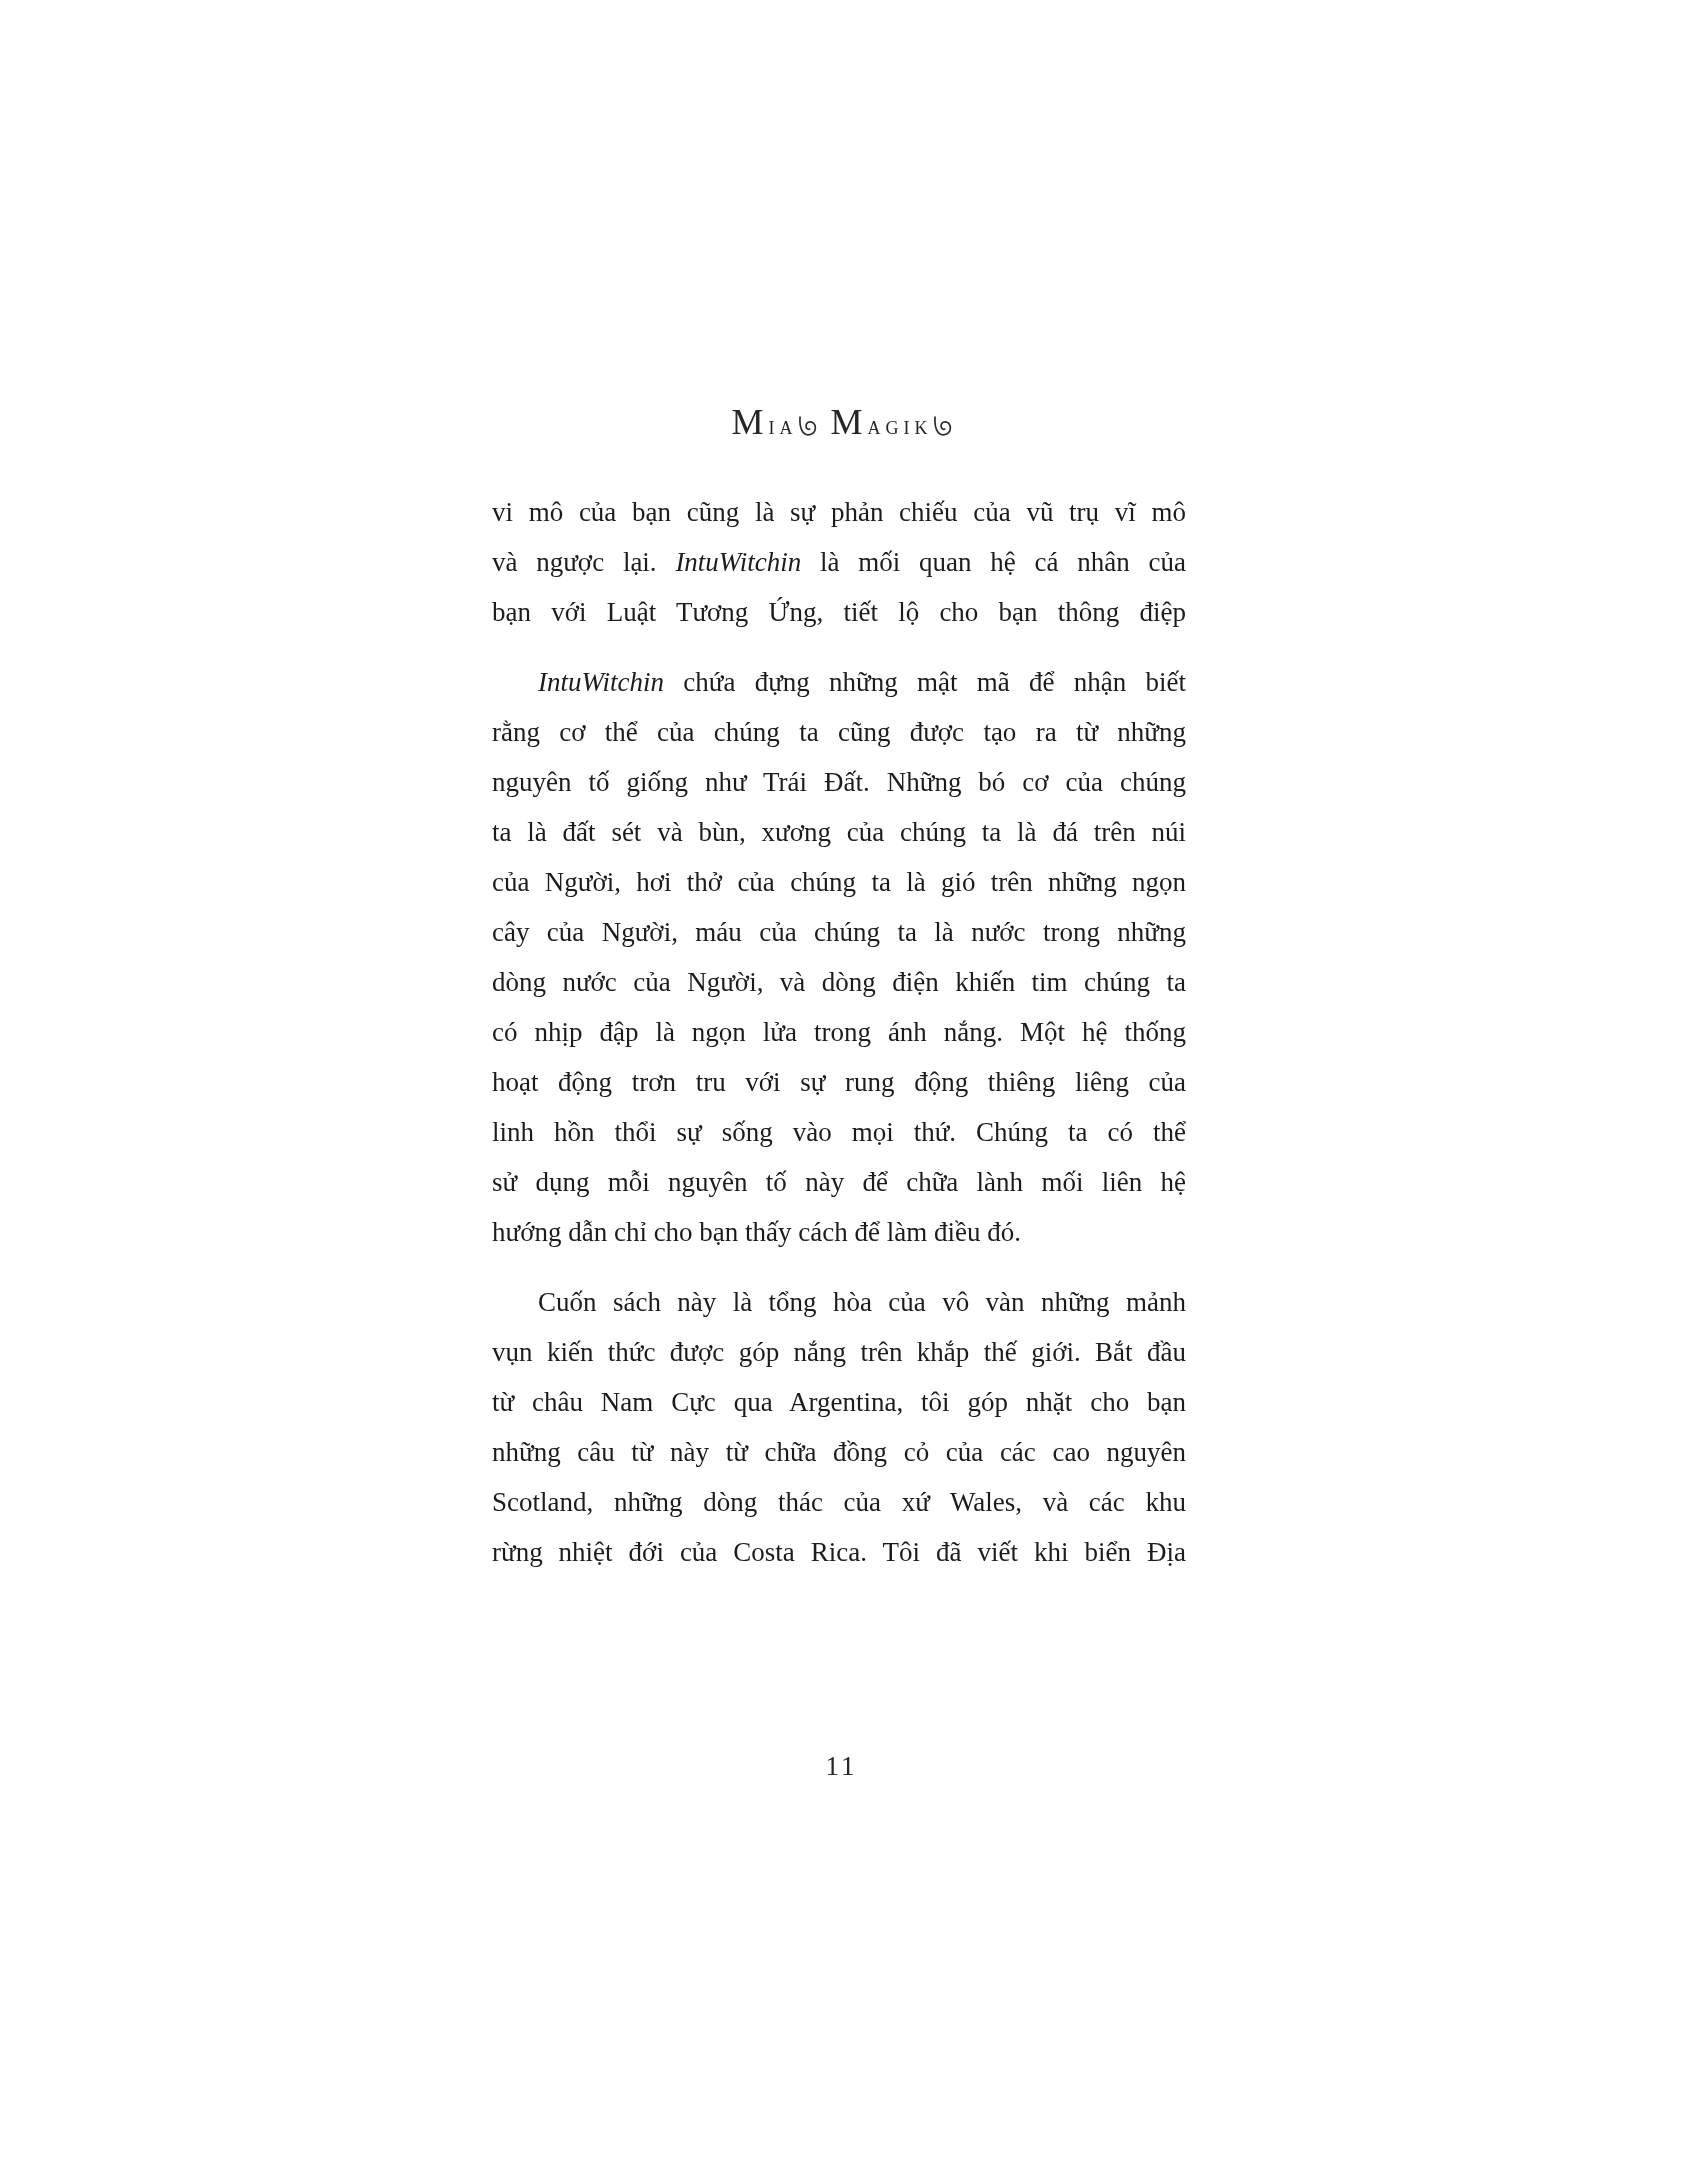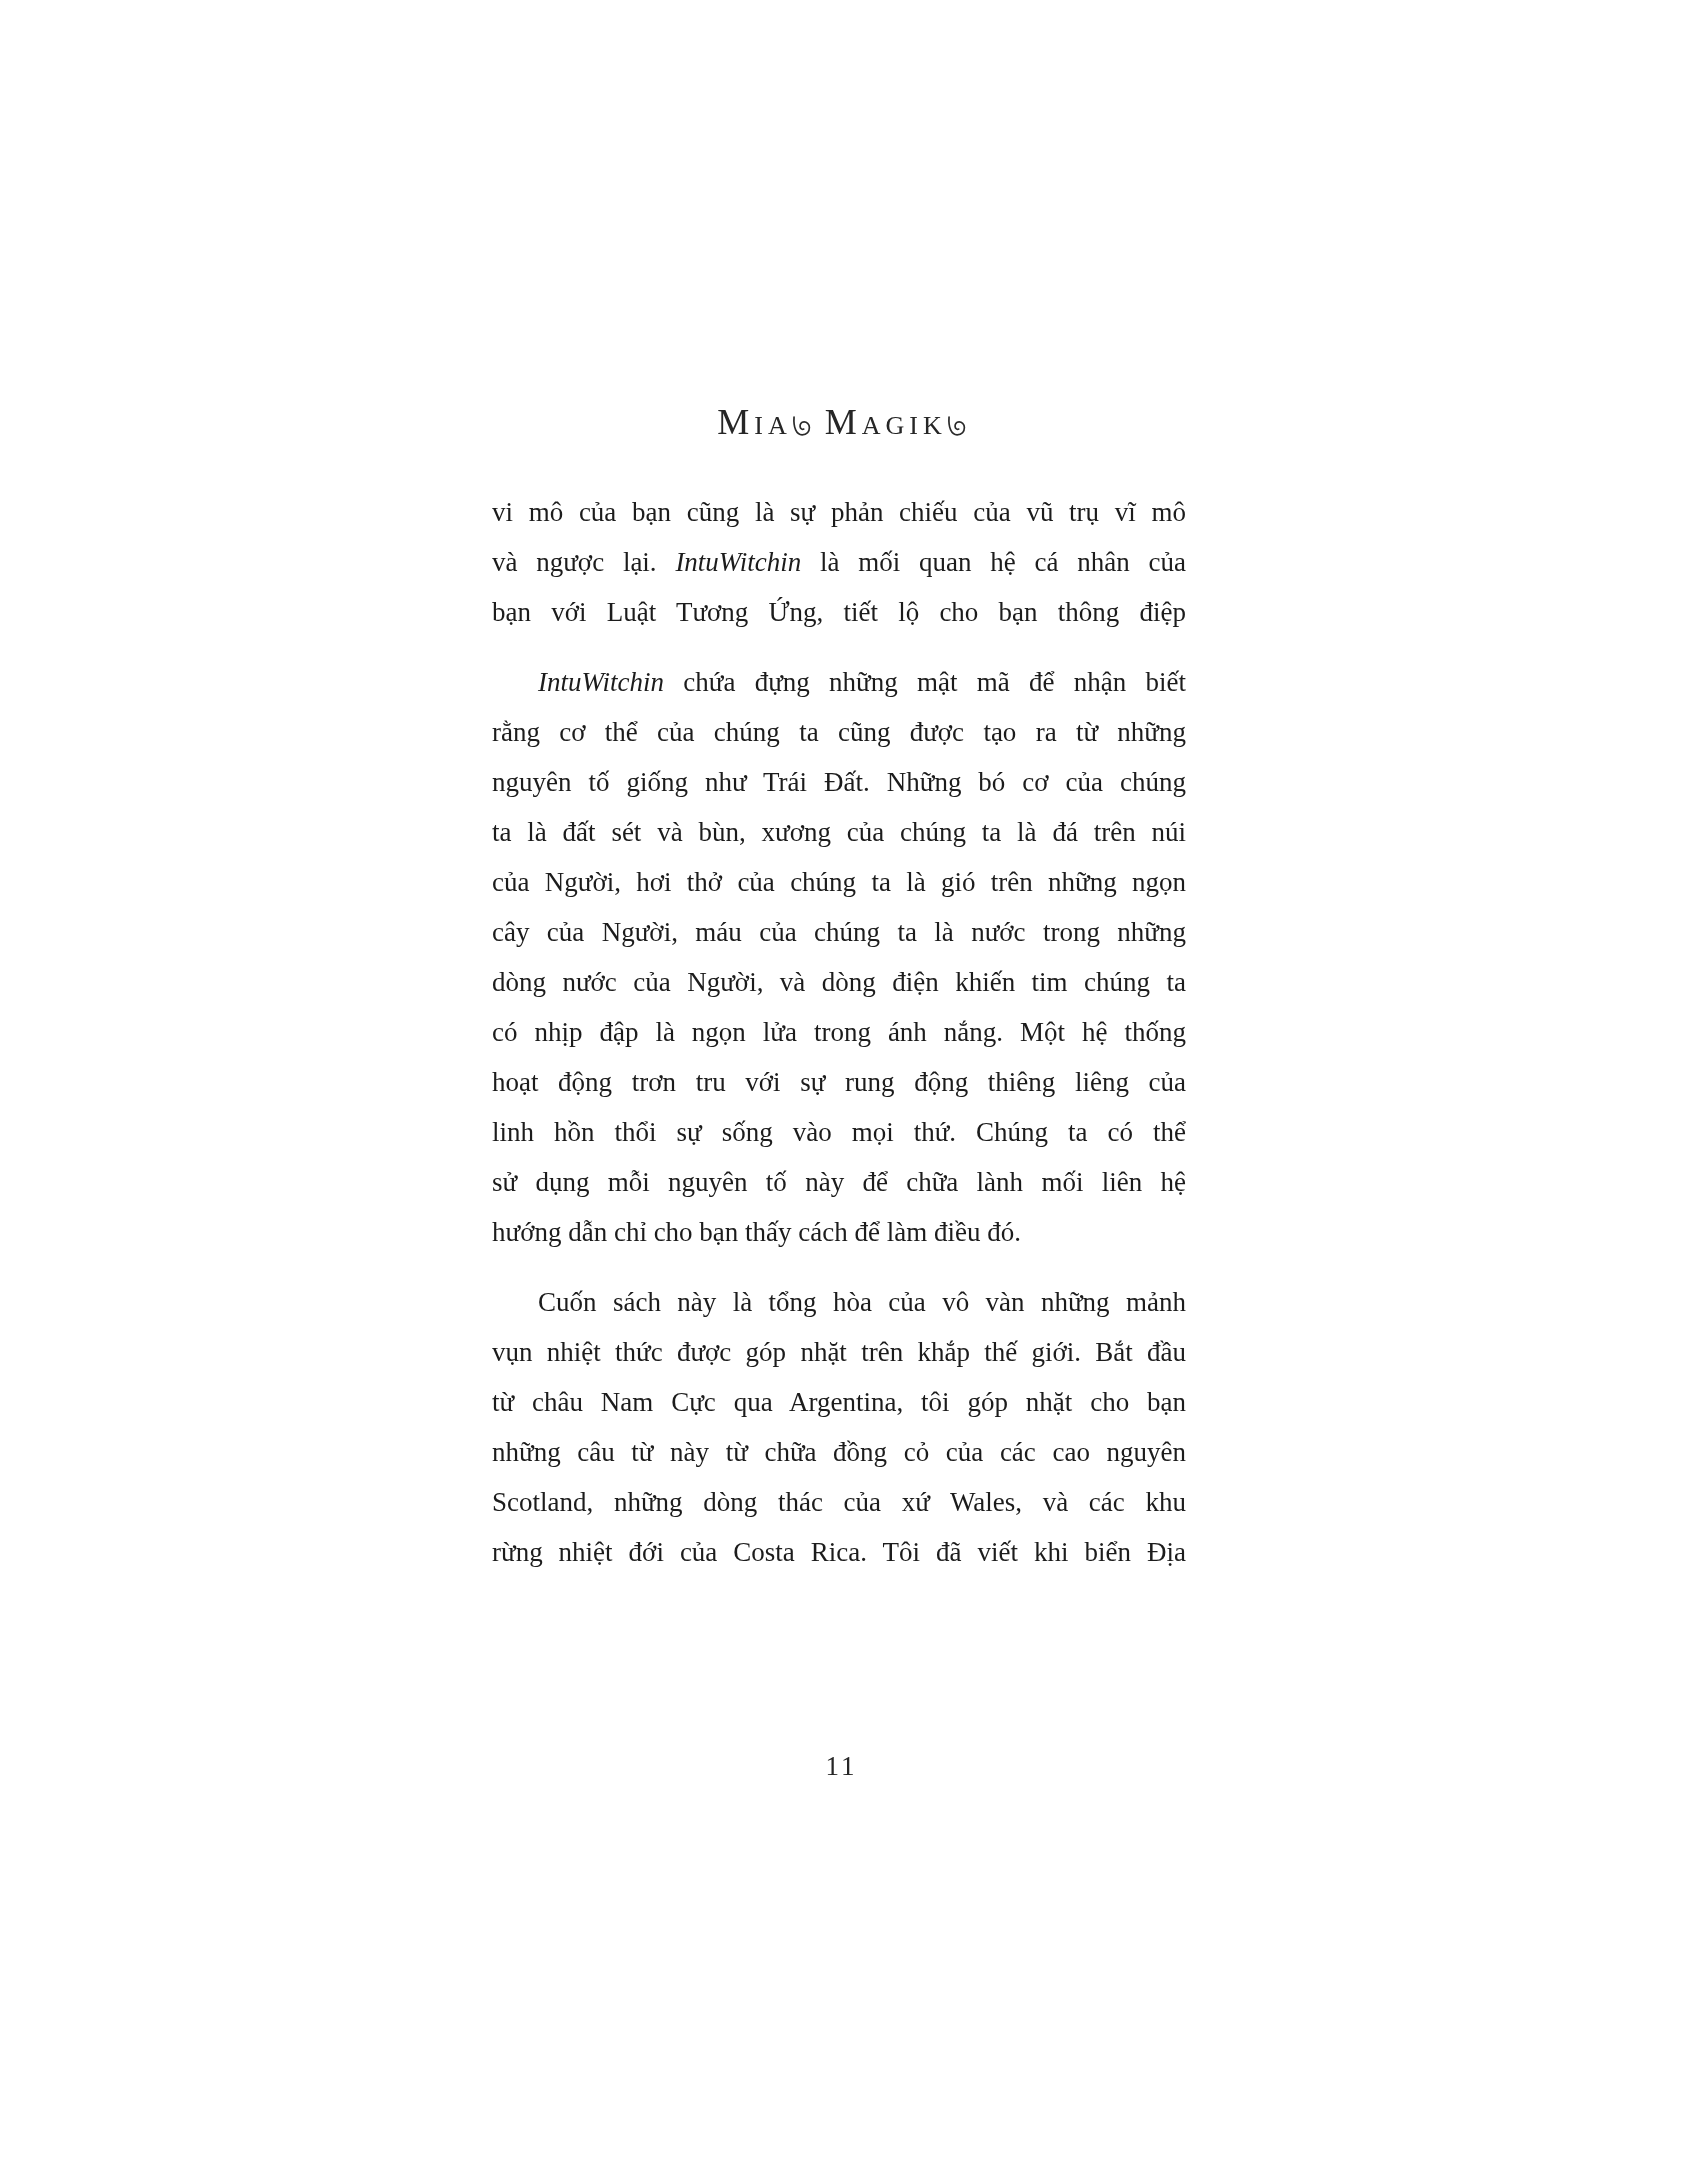--- a/index.html
+++ b/index.html
@@ -24,21 +24,21 @@
     color: #262626;
     white-space: nowrap;
   }
   .brand-word { display: inline-block; letter-spacing: 5px; }
   .brand-word .initial {
     font-size: 36px;
     line-height: 36px;
     vertical-align: baseline;
   }
   .brand-word .rest {
-    font-size: 26px;
+    font-size: 18px;
     line-height: 36px;
   }
   .spiral {
     display: inline-block;
     width: 21px;
     height: 26px;
     vertical-align: -5px;
     margin-left: -2px;
   }
   .word-gap { display: inline-block; width: 14px; }
@@ -107,21 +107,21 @@
         <div class="line"><span>cây của Người, máu của chúng ta là nước trong những</span></div>
         <div class="line"><span>dòng nước của Người, và dòng điện khiến tim chúng ta</span></div>
         <div class="line"><span>có nhịp đập là ngọn lửa trong ánh nắng. Một hệ thống</span></div>
         <div class="line"><span>hoạt động trơn tru với sự rung động thiêng liêng của</span></div>
         <div class="line"><span>linh hồn thổi sự sống vào mọi thứ. Chúng ta có thể</span></div>
         <div class="line"><span>sử dụng mỗi nguyên tố này để chữa lành mối liên hệ</span></div>
         <div class="line last"><span>hướng dẫn chỉ cho bạn thấy cách để làm điều đó.</span></div>
       </div>
       <div class="para indent">
         <div class="line"><span>Cuốn sách này là tổng hòa của vô vàn những mảnh</span></div>
-        <div class="line"><span>vụn nhiệt thức được góp nhặt trên khắp thế giới. Bắt đầu</span></div>
+        <div class="line"><span>vụn kiến thức được góp nắng trên khắp thế giới. Bắt đầu</span></div>
         <div class="line"><span>từ châu Nam Cực qua Argentina, tôi góp nhặt cho bạn</span></div>
         <div class="line"><span>những câu từ này từ chữa đồng cỏ của các cao nguyên</span></div>
         <div class="line"><span>Scotland, những dòng thác của xứ Wales, và các khu</span></div>
         <div class="line"><span>rừng nhiệt đới của Costa Rica. Tôi đã viết khi biển Địa</span></div>
       </div>
     </div>
 
   <div class="page-number">11</div>
 
 </div>

